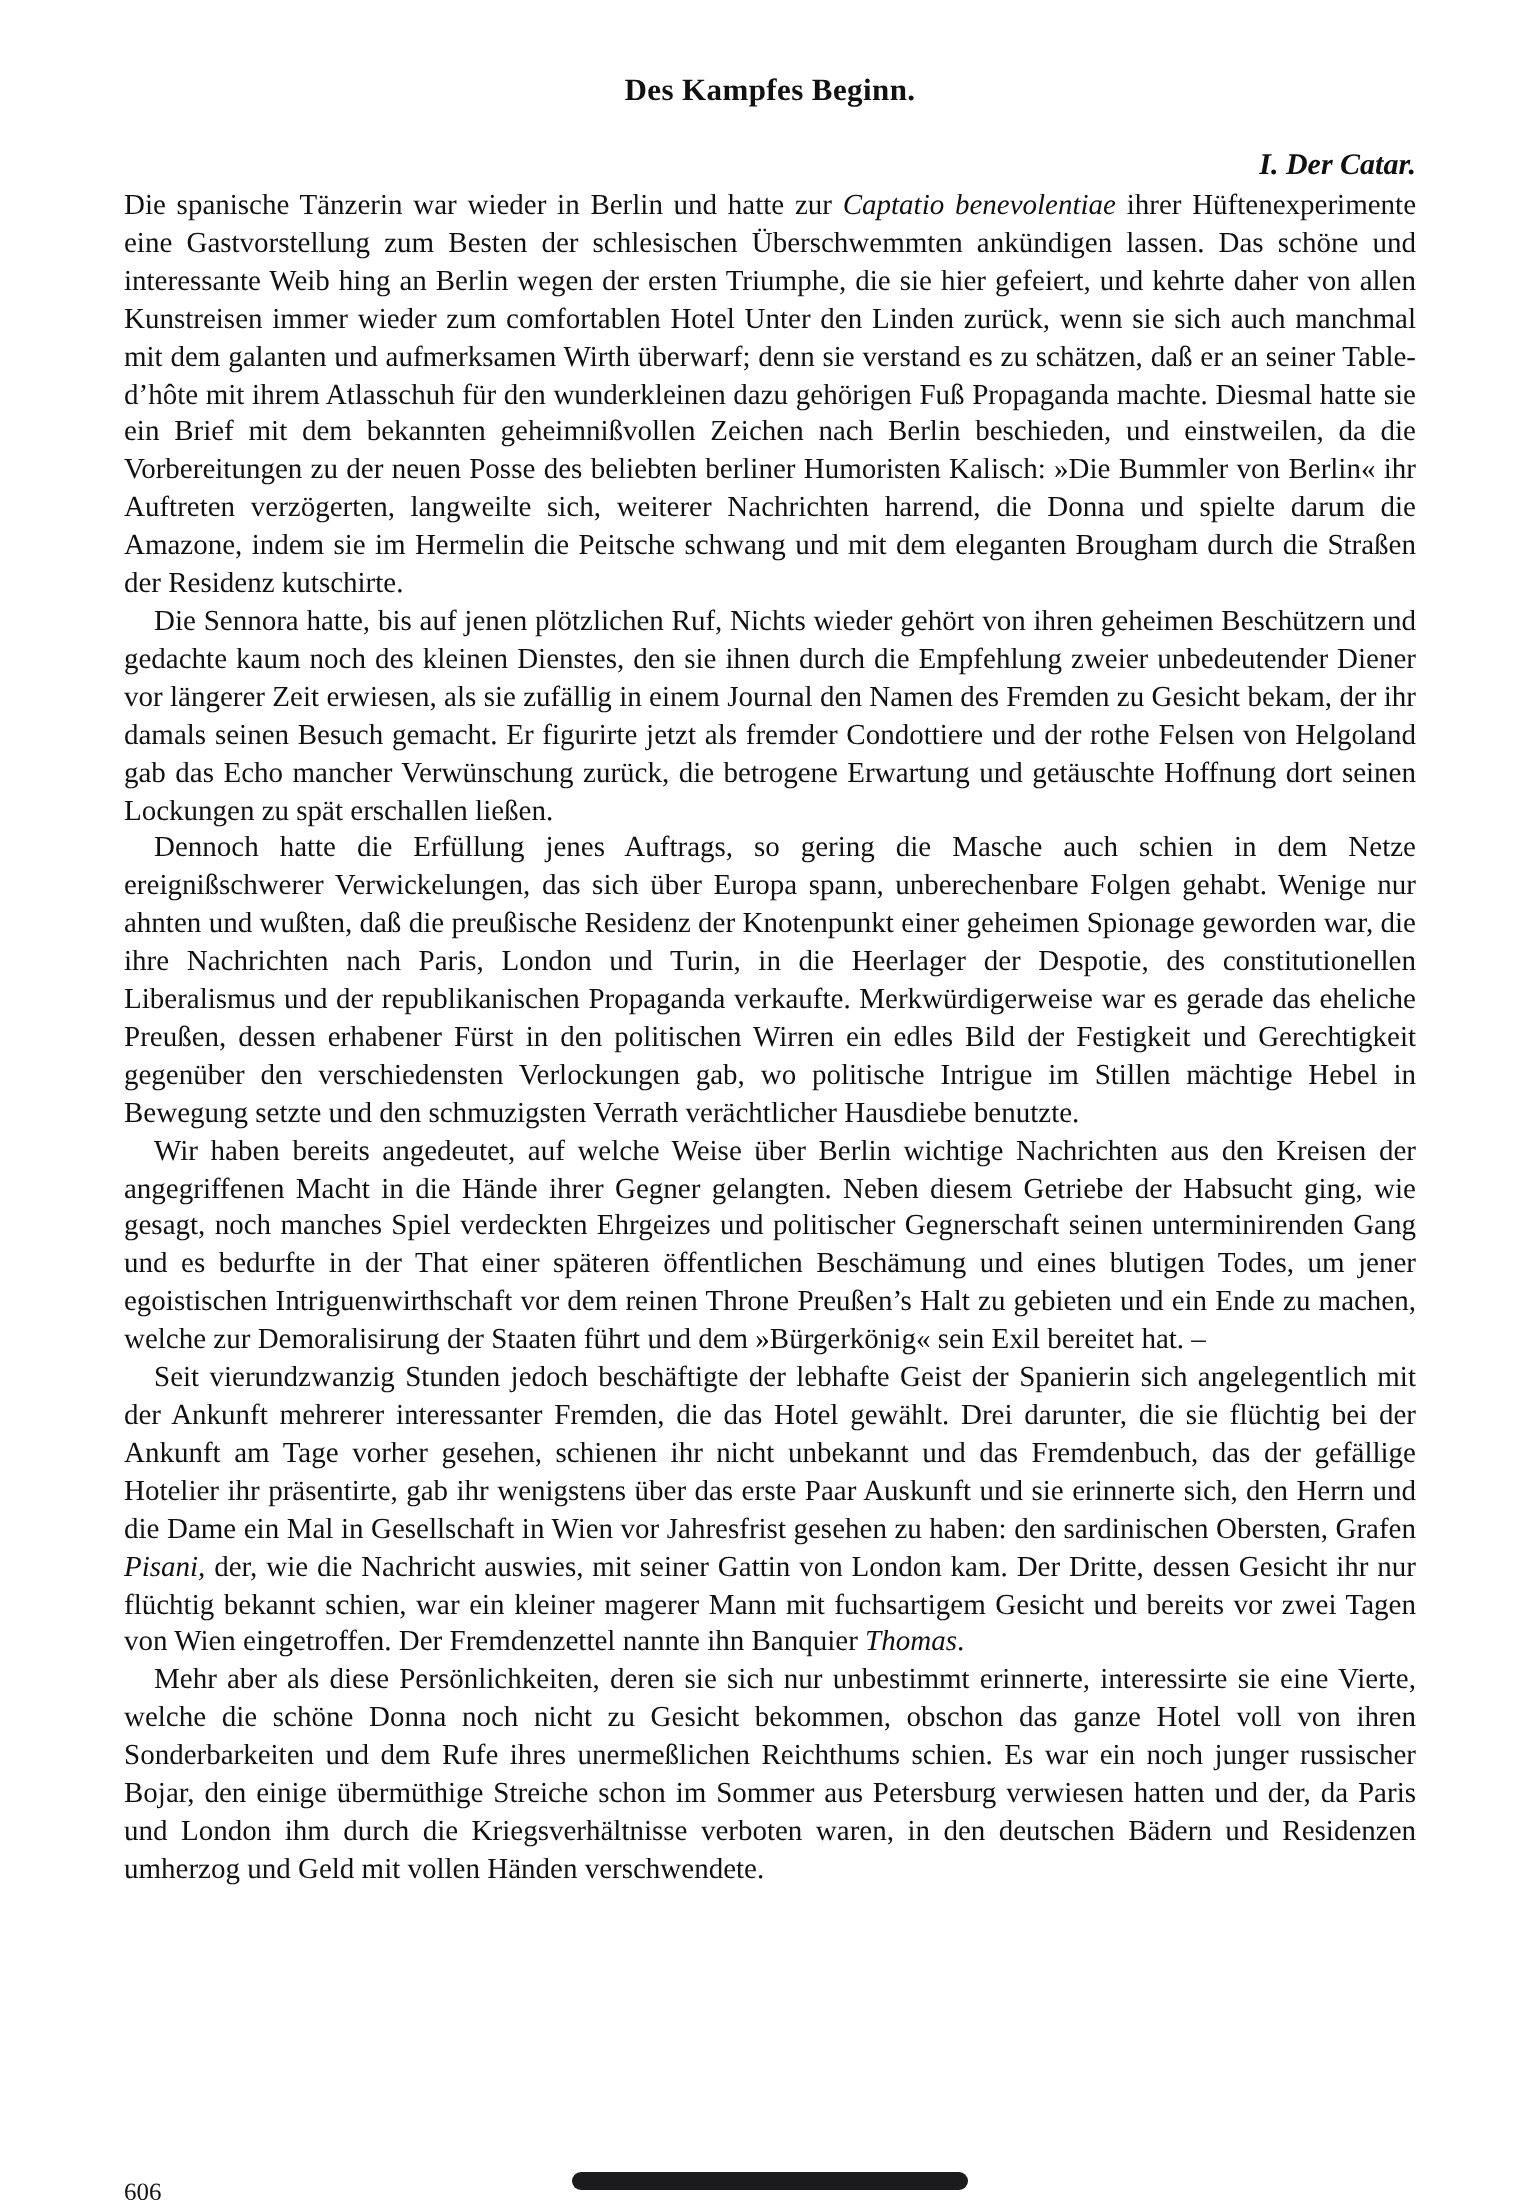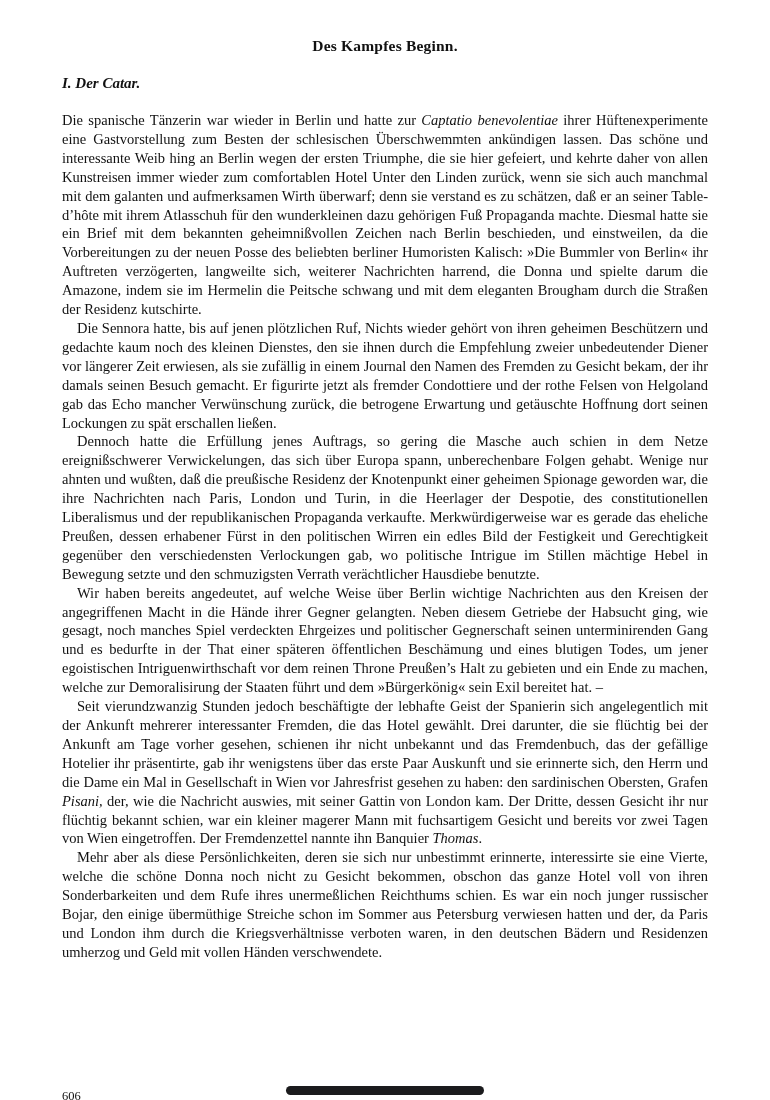--- a/index.html
+++ b/index.html
@@ -26,28 +26,28 @@
     margin: 0;
     padding-top: 37px;
     text-align: center;
     font-size: 15.5px;
     line-height: 17px;
     font-weight: bold;
     letter-spacing: 0.2px;
   }
   h2.chapter {
     margin: 21px 0 0 0;
-    text-align: left;
+    text-align: right;
     font-size: 15px;
     line-height: 16px;
     font-weight: bold;
     font-style: italic;
   }
   .body-text {
-    margin-top: 20px;
+    margin-top: 3px;
   }
   .body-text p {
     margin: 0;
     text-align: justify;
     font-size: 14.5px;
     line-height: 18.9px;
     hyphens: auto;
     -webkit-hyphens: auto;
   }
   .body-text p.indent {

